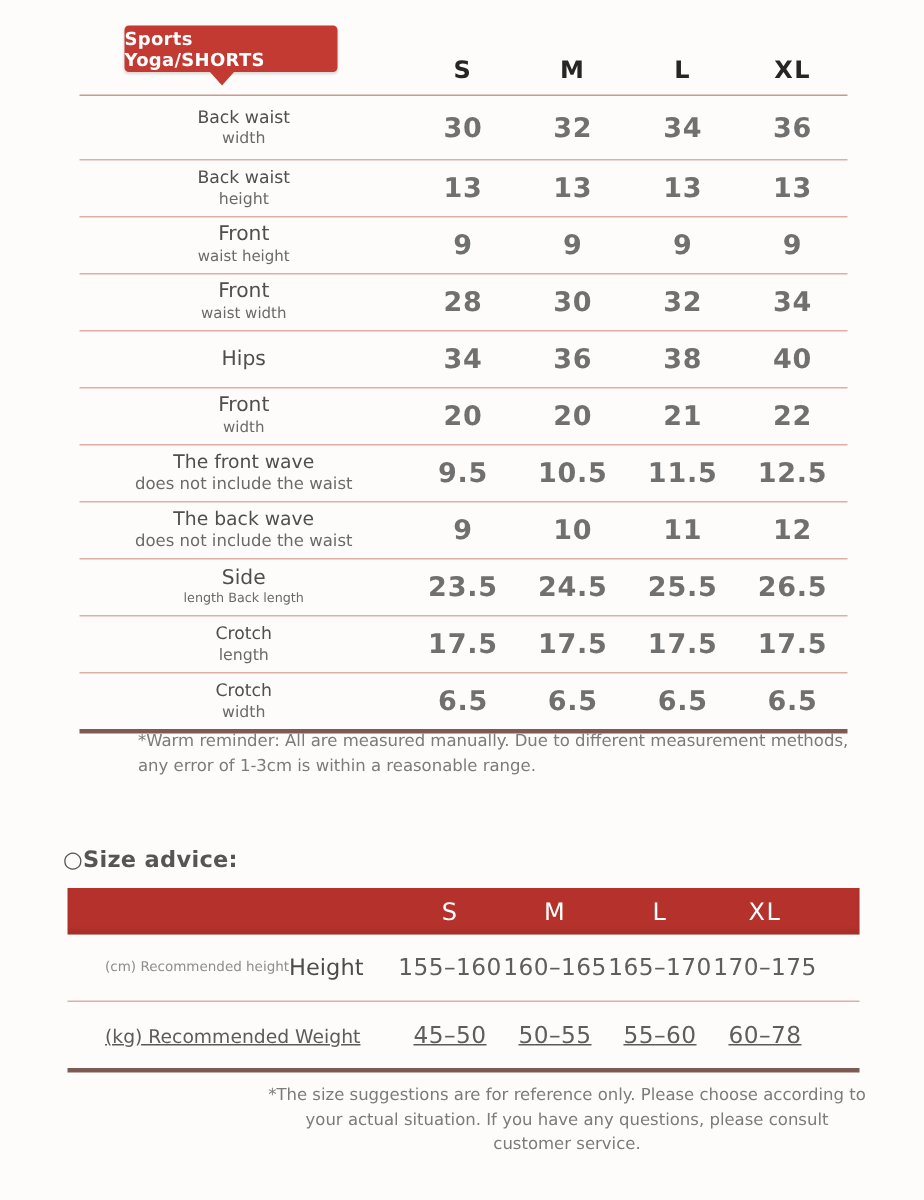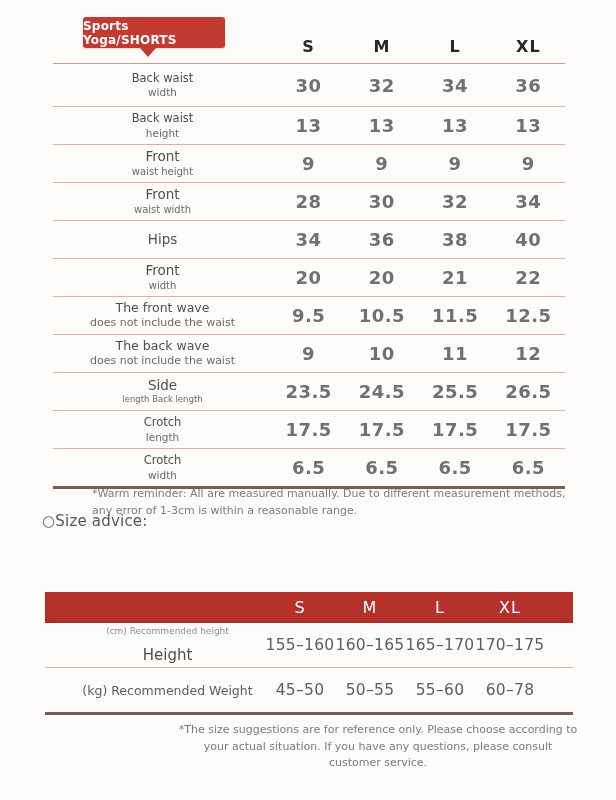--- a/index.html
+++ b/index.html
@@ -64,36 +64,36 @@
   }
 
   
   .reminder {
     position:absolute; left:92px; top:486px; width:486px;
     font-size:11px; line-height:1.5; color:#7b7b7b; margin:0;
   }
 
   
   .advice-heading {
-    position:absolute; left:42px; top:512px;
-    font-size:15px; color:#555555; margin:0; font-weight:400; letter-spacing:0.2px;
+    position:absolute; left:42px; top:564px;
+    font-size:15px; color:#555555; margin:0; font-weight:700; letter-spacing:0.2px;
   }
 
   
   .table2 { position:absolute; left:45px; top:592px; width:528px; }
   .t2-grid { display:grid; grid-template-columns:220px 70px 70px 70px 70px; align-items:center; }
   .t2-bar {
     height:31px; background:var(--bar-red,#b4322b);
     box-shadow:inset 0 -3px 3px rgba(0,0,0,0.08);
   }
   .t2-col { text-align:center; color:#ffffff; font-size:16px; font-weight:500; letter-spacing:1px; }
   .t2-row { height:44px; }
   #t2-body .t2-row:first-child { border-bottom:1px solid #ddafa6; }
-  #t2-body .t2-row:last-child { border-bottom:3px solid var(--line-dark,#7e5b52); }
-  .t2-label { display:flex; align-items:center; gap:10px; padding-left:25px;flex-direction:column; }
+  #t2-body .t2-row:last-child { border-bottom:3px solid var(--line-dark,#7e5b52);text-decoration:underline; }
+  .t2-label { display:flex; align-items:center; padding-left:25px; }
   .t2-prefix { font-size:9px; color:#8d8d8d; }
   #t2-body .t2-row:nth-child(2) .t2-prefix { font-size:12.5px; color:#5c5c5c; }
   .t2-main { font-size:15px; color:#4c4c4c; }
   .t2-cell { text-align:center; font-size:15.5px; color:#5e5e5e; letter-spacing:0.3px; }
 
   
   .footer-note {
     position:absolute; left:178px; top:722px; width:400px;
     text-align:center; font-size:11px; line-height:1.5; color:#7b7b7b; margin:0;
   }

